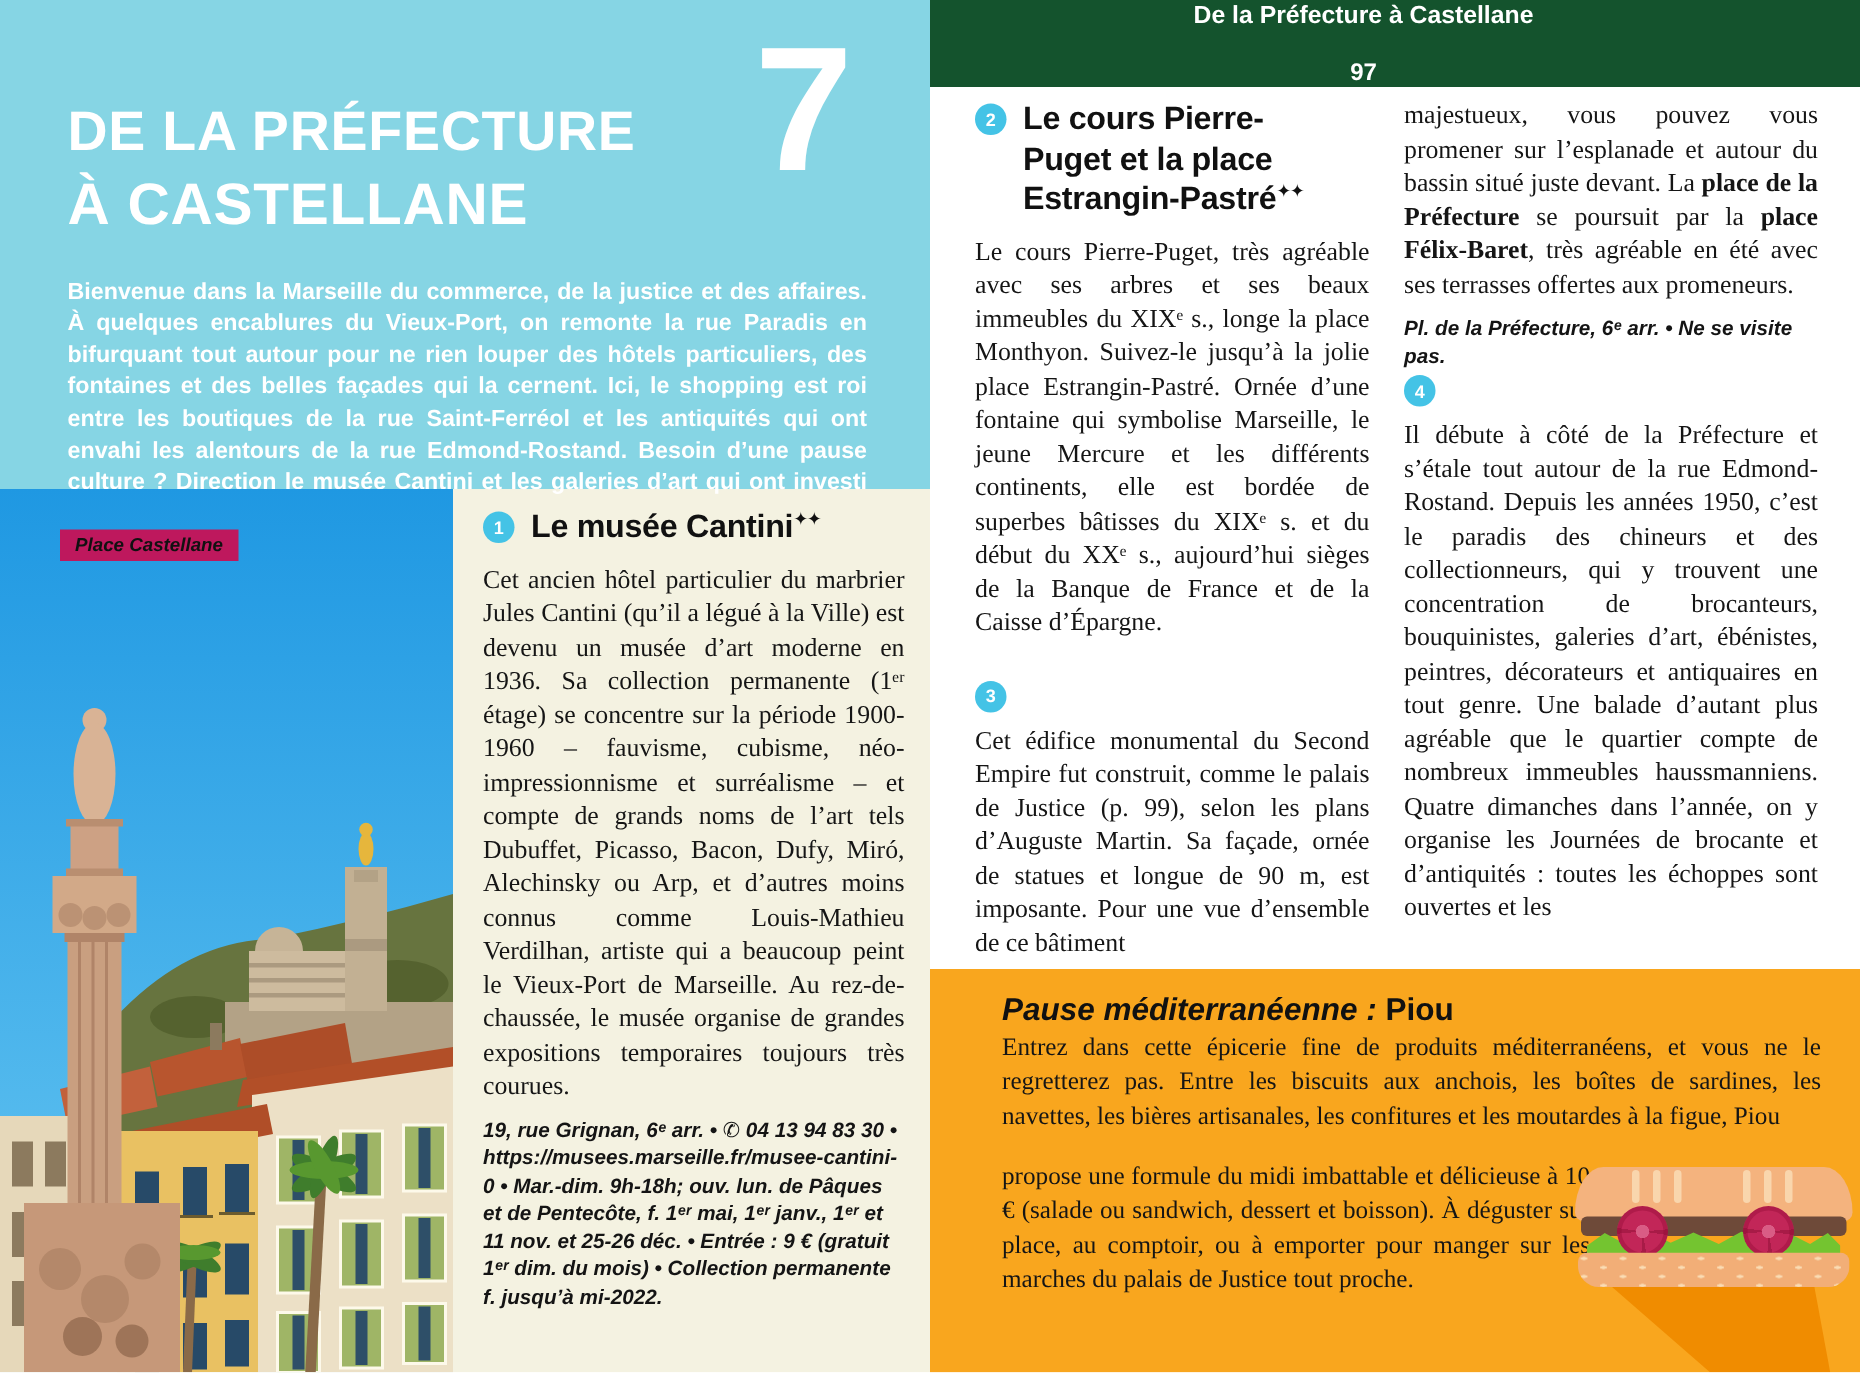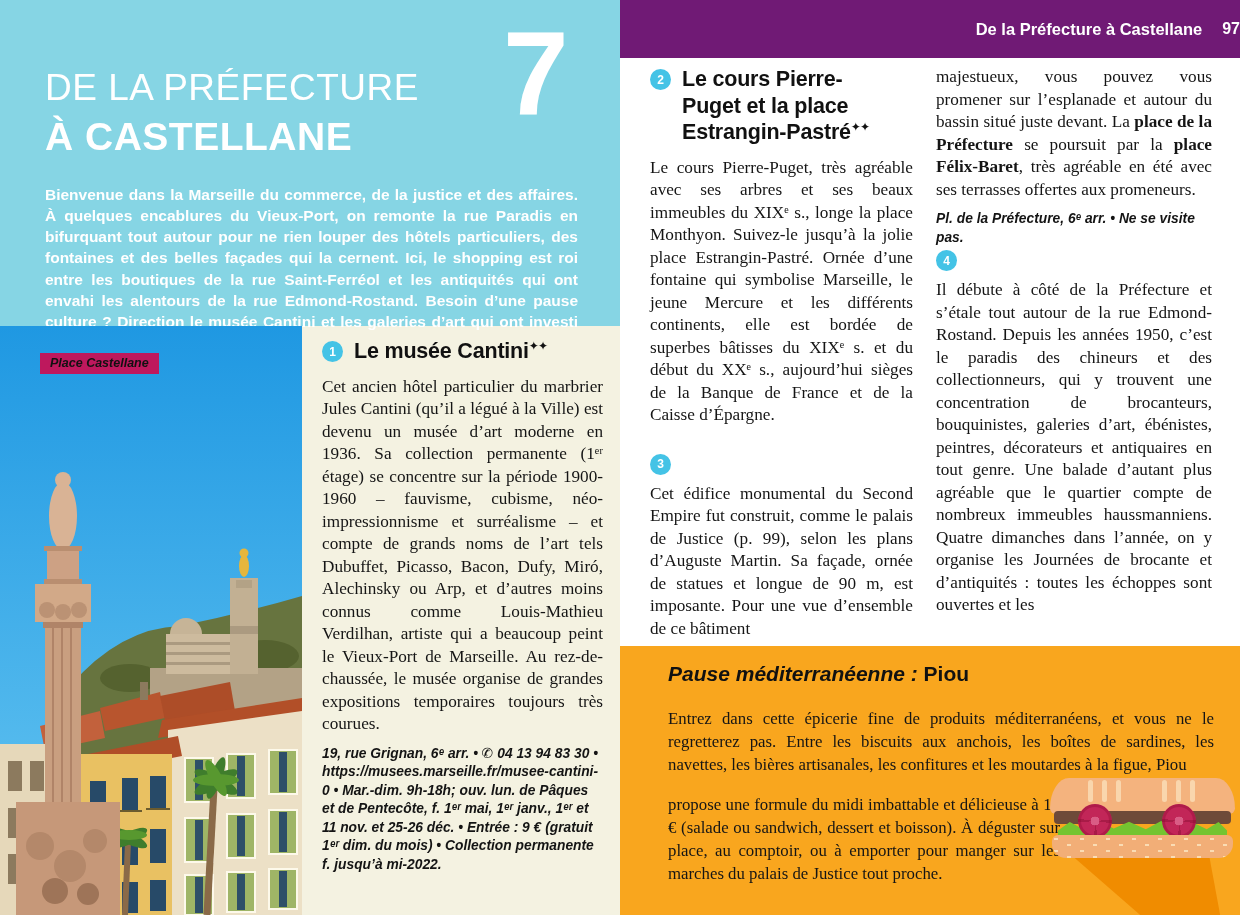--- a/index.html
+++ b/index.html
@@ -1,33 +1,33 @@
 <!DOCTYPE html>
 <html><head>
 <meta charset="utf-8">
 <style>
   html,body{margin:0;padding:0;background:#fff;}
   .page{position:relative;width:1240px;height:915px;background:#ffffff;overflow:hidden;
         font-family:"Liberation Sans","DejaVu Sans",sans-serif;color:#141414;}
 
   
   .cyan-left{position:absolute;left:0;top:0;width:620px;height:326px;background:#86d5e4;}
-  .cyan-top{position:absolute;left:620px;top:0;width:620px;height:58px;background:#701a75;
+  .cyan-top{position:absolute;left:620px;top:0;width:620px;height:58px;background:#14532d;
             display:flex;align-items:center;justify-content:flex-end;gap:20px;
-            box-sizing:border-box;}
+            padding-right:42px;box-sizing:border-box;flex-direction:column;}
   .left-bg{position:absolute;left:0;top:326px;width:620px;height:589px;background:#f4f2e1;}
 
   .running-head{color:#fff;font-weight:700;font-size:16.5px;}
   .page-num{color:#fff;font-weight:700;font-size:16px;}
 
   
   .chapter-number{position:absolute;left:503px;top:14px;font-size:118px;line-height:1;
                   font-weight:700;color:#fff;}
   .chapter-titles{position:absolute;left:45px;top:68px;color:#fff;}
-  .chapter-titles .t1{font-size:37px;font-weight:400;letter-spacing:.5px;line-height:1.1;}
+  .chapter-titles .t1{font-size:37px;font-weight:700;letter-spacing:.5px;line-height:1.1;}
   .chapter-titles .t2{font-size:39px;font-weight:700;letter-spacing:.5px;margin-top:8px;line-height:1;}
   .chapter-intro{position:absolute;left:45px;top:168px;width:533px;color:#fff;
                  font-size:15.5px;font-weight:700;line-height:21.3px;text-align:justify;}
 
   
   .photo{position:absolute;left:0;top:326px;width:302px;height:589px;overflow:hidden;}
   .photo svg{display:block;}
   .photo-label{position:absolute;left:40px;top:27px;background:#be185d;color:#111;
                padding:3px 10px 4px;font-size:12.5px;font-weight:700;font-style:italic;}
 
@@ -48,21 +48,21 @@
   .body-serif{font-family:"Liberation Serif","DejaVu Serif",serif;font-size:17.2px;
               line-height:22.5px;text-align:justify;margin:0;color:#151515;}
   .body-serif b{font-weight:700;}
   .info{font-size:13.8px;font-weight:700;font-style:italic;line-height:18.6px;margin:9px 0 0;}
   .sec + .sec{margin-top:24px;}
   .sec-head + .body-serif{margin-top:6px;}
 
   
   .pause{position:absolute;left:620px;top:646px;width:620px;height:269px;background:#f9a61e;
          overflow:hidden;}
-  .pause-title{margin:16px 0 21px 48px;font-size:21px;color:#111;}
+  .pause-title{margin:16px 0 0 48px;font-size:21px;color:#111;}
   .pause-title .em{font-style:italic;font-weight:700;}
   .pause-title .strong{font-weight:700;}
   .pa{margin:0 0 16px 48px;width:546px;font-size:16.8px;line-height:23.2px;}
   .pb{margin:0 0 0 48px;width:392px;font-size:16.8px;line-height:23.2px;}
   .pinfo{margin:11px 0 0 48px;width:430px;line-height:22px;}
   .map-badge{display:inline-block;background:#fcf6e6;color:#111;font-weight:700;font-size:17px;
              padding:0 7px 1px;border-radius:2px;margin-right:7px;line-height:24px;}
   .plan-ref{font-family:"Liberation Serif","DejaVu Serif",serif;font-weight:700;font-size:17px;}
   .contact{font-size:14.2px;font-weight:700;font-style:italic;}
 

